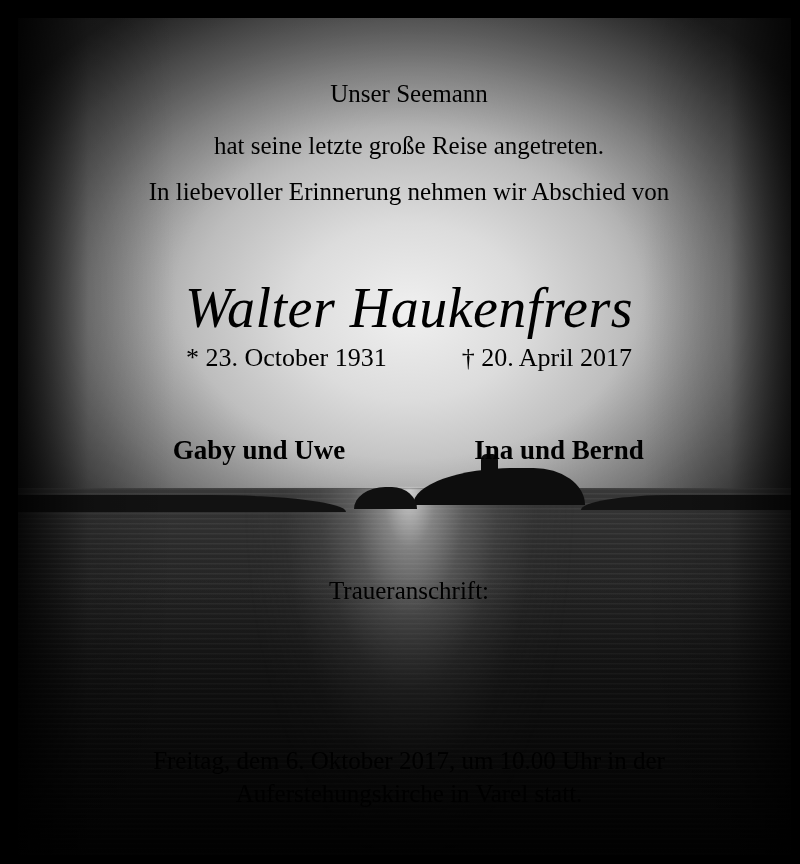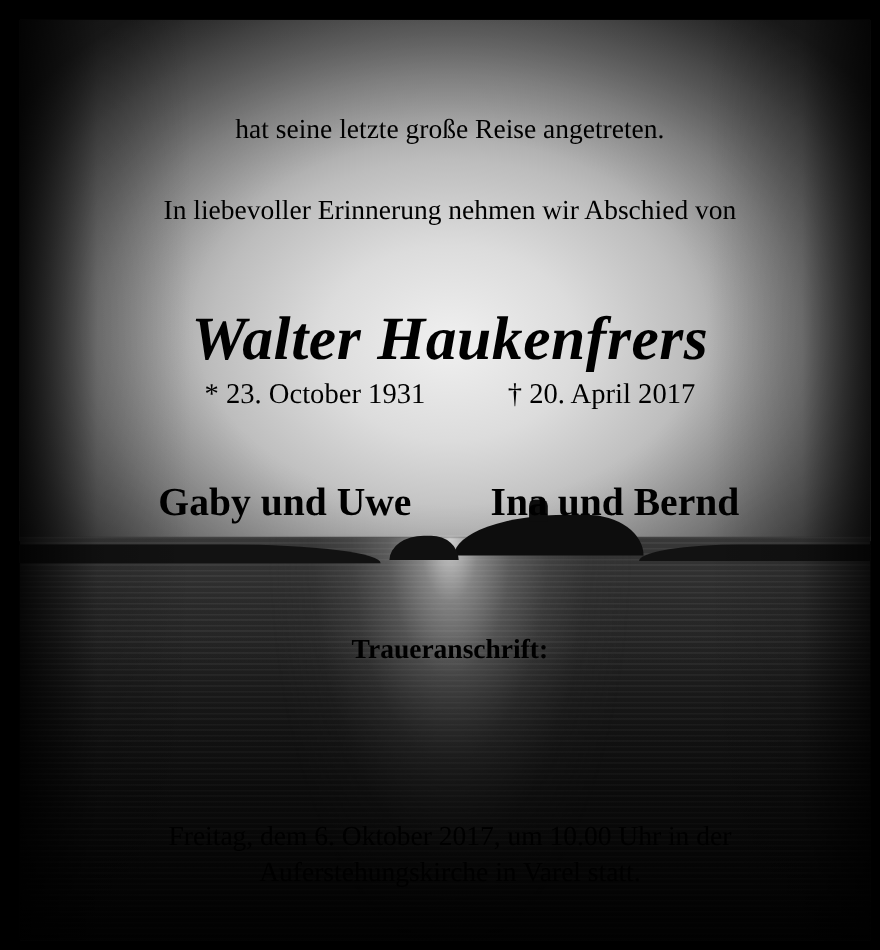--- a/index.html
+++ b/index.html
@@ -169,47 +169,47 @@
     position: absolute;
     width: 100%;
     left: 0;
     line-height: 1.28;
     white-space: nowrap;
   }
   .intro {
     font-size: 25px;
   }
   .l-unser      { top: 60px; }
-  .l-reise      { top: 84px; }
+  .l-reise      { top: 112px; }
   .l-abschied   { top: 158px; }
 
   .name {
     top: 255px;
     font-size: 56px;
-    font-weight: bold;
+    font-weight: normal;
     font-style: italic;
     letter-spacing: 0.5px;
   }
   .dates {
     top: 323px;
     font-size: 26px;
   }
   .dates .gap { display: inline-block; width: 62px; }
 
   .survivors {
     top: 415px;
-    font-size: 36px;
+    font-size: 27px;
     font-weight: bold;
   }
   .survivors .col {
     display: inline-block;
     width: 300px;
   }
 
-  .addr-title { top: 557px; font-size: 25px; font-weight: bold; }
+  .addr-title { top: 557px; font-size: 25px; }
   .addr-line  { top: 590px; font-size: 25px; }
 
   .service {
     font-size: 25px;
   }
   .l-svc1 { top: 694px; }
   .l-svc2 { top: 727px; }
   .l-svc3 { top: 760px; }
 </style>
 </head>
@@ -227,20 +227,21 @@
     <div class="headland-left"></div>
     <div class="lighthouse"></div>
     <div class="shore-left"></div>
     <div class="shore-right"></div>
     <div class="bottom-fade"></div>
     <div class="side-fade"></div>
   </div>
 
   <div class="content">
 
+    <div class="line intro l-unser">Unser Seemann</div>
 
     <div class="line intro l-reise">hat seine letzte große Reise angetreten.</div>
 
     <div class="line intro l-abschied">In liebevoller Erinnerung nehmen wir Abschied von</div>
 
     <div class="line name">Walter Haukenfrers</div>
 
     <div class="line dates">
       <span>* 23. October 1931</span>
       <span class="gap"></span>

